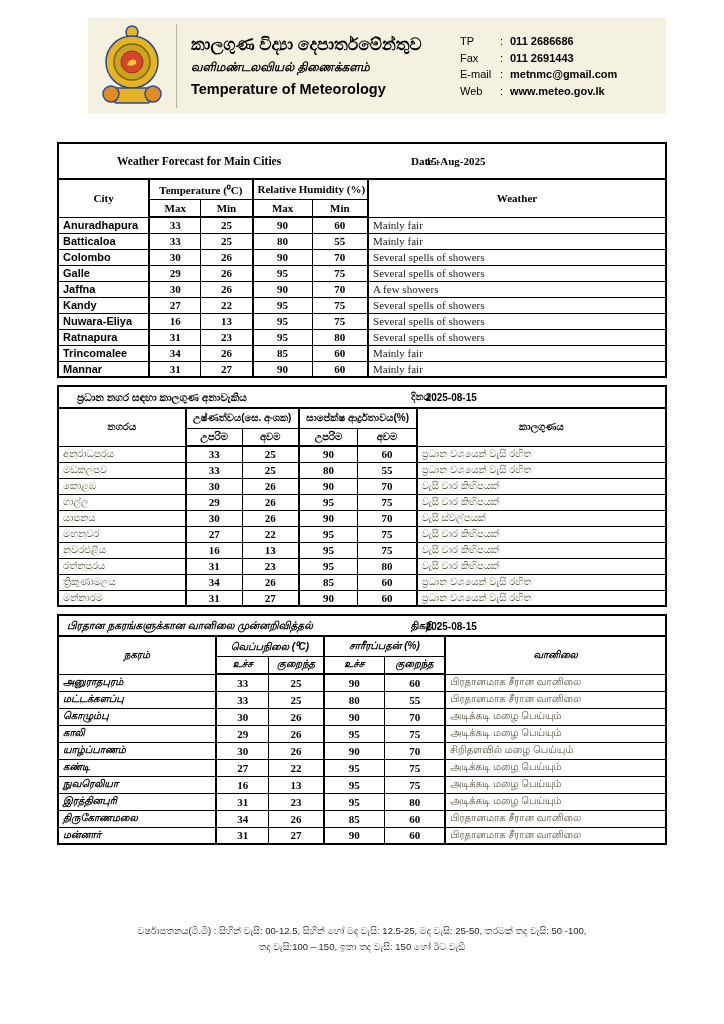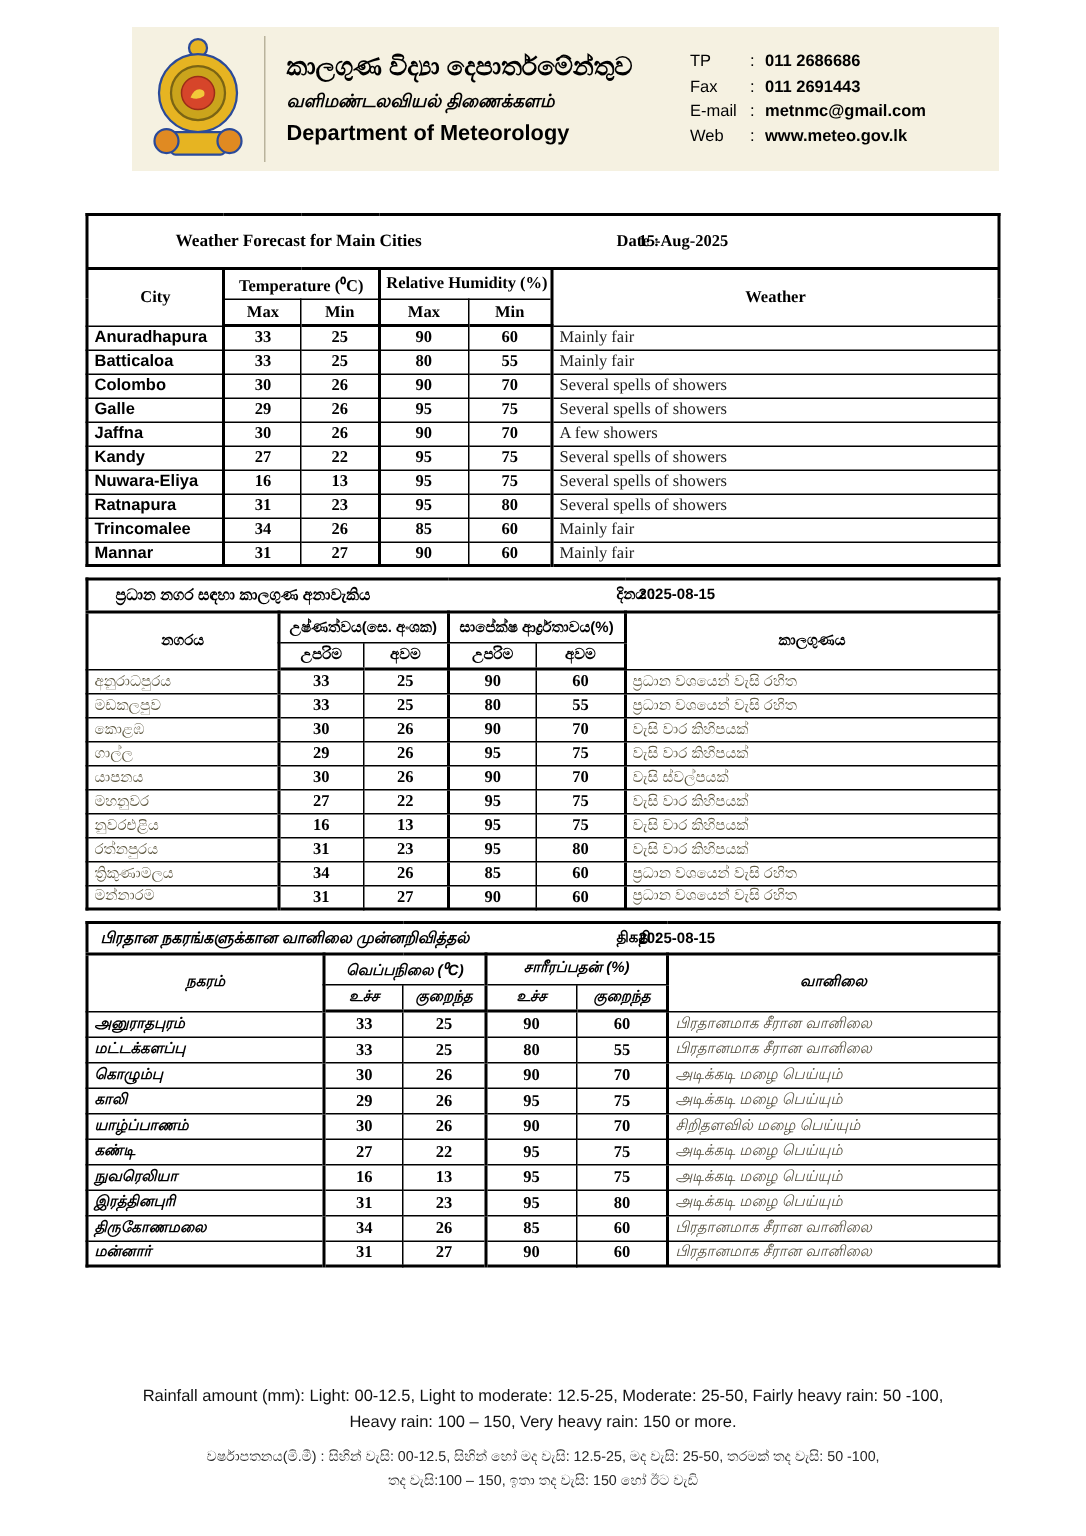--- a/index.html
+++ b/index.html
@@ -70,21 +70,21 @@
   .tbl-si .hdr th { font-size:10px; }
   .tbl-si .c-city { color:#5d5740; font-size:10px; }
   .tbl-si .c-weather { color:#5d5740; font-size:10px; }
 
   
   .tbl-ta { font-size:10px; }
   .tbl-ta .t-title { left:8px; font-size:10.5px; font-style:italic; }
   .tbl-ta .trow-cell { height:21px; }
   .tbl-ta .hdr th { font-size:10px; font-style:italic; }
   .tbl-ta .c-city { font-weight:bold; font-style:italic; font-size:10px; }
-  .tbl-ta .c-weather { color:#555040; font-style:italic; font-size:10px;margin-top:30px; }
+  .tbl-ta .c-weather { color:#555040; font-size:10px;margin-top:30px; }
   .tbl-ta .c-num { height:17px; }
 
   .gap-t1 { height:28px; }
   .gap-t { height:7px; }
 
   
   .footer { margin-top:78px; text-align:center; }
   .footer-en { font-size:11px; line-height:17px; color:#111; }
   .footer-si { font-size:9.5px; line-height:16px; color:#262626; margin-top:7px; }
 </style>
@@ -99,21 +99,21 @@
     <circle cx="32" cy="38" r="11" fill="#d6452a" stroke="#9a2d18" stroke-width="1"></circle>
     <path d="M27 41 q3 -7 8 -5 q2 1 1 4 q-4 3 -9 1 z" fill="#f2c83a"></path>
     <rect x="14" y="64" width="36" height="15" rx="3" fill="#e6b422" stroke="#2a4a9a" stroke-width="1.5"></rect>
     <circle cx="11" cy="70" r="8" fill="#e08a22" stroke="#2a4a9a" stroke-width="1.5"></circle>
     <circle cx="53" cy="70" r="8" fill="#e08a22" stroke="#2a4a9a" stroke-width="1.5"></circle>
   </svg>
   <div class="divider"></div>
   <div class="titles">
     <div class="title-si">කාලගුණ විද්‍යා දෙපාර්තමේන්තුව</div>
     <div class="title-ta">வளிமண்டலவியல் திணைக்களம்</div>
-    <div class="title-en">Department of Meteorology</div>
+    <div class="title-en">Temperature of Meteorology</div>
   </div>
   <div class="contacts">
     <div class="contact-row">
       <span class="contact-label">TP</span>
       <span class="contact-colon">:</span>
       <span class="contact-value">011 2686686</span>
     </div>
     <div class="contact-row">
       <span class="contact-label">Fax</span>
       <span class="contact-colon">:</span>
@@ -474,21 +474,17 @@
         <td class="c-num">31</td>
         <td class="c-num gr">27</td>
         <td class="c-num">90</td>
         <td class="c-num gr">60</td>
         <td class="c-weather">பிரதானமாக சீரான வானிலை</td>
       </tr>
     </tbody>
 </table>
 
 <div class="footer">
-  <div class="footer-en">
-    <div>Rainfall amount (mm): Light: 00-12.5, Light to moderate: 12.5-25, Moderate: 25-50, Fairly heavy rain: 50 -100,</div>
-    <div>Heavy rain: 100 – 150, Very heavy rain: 150 or more.</div>
-  </div>
   <div class="footer-si">
     <div>වර්ෂාපතනය(මි.මී) : සිහින් වැසි: 00-12.5, සිහින් හෝ මද වැසි: 12.5-25, මද වැසි: 25-50, තරමක් තද වැසි: 50 -100,</div>
     <div>තද වැසි:100 – 150, ඉතා තද වැසි: 150 හෝ ඊට වැඩි</div>
   </div>
 </div>
 
 </body></html>

